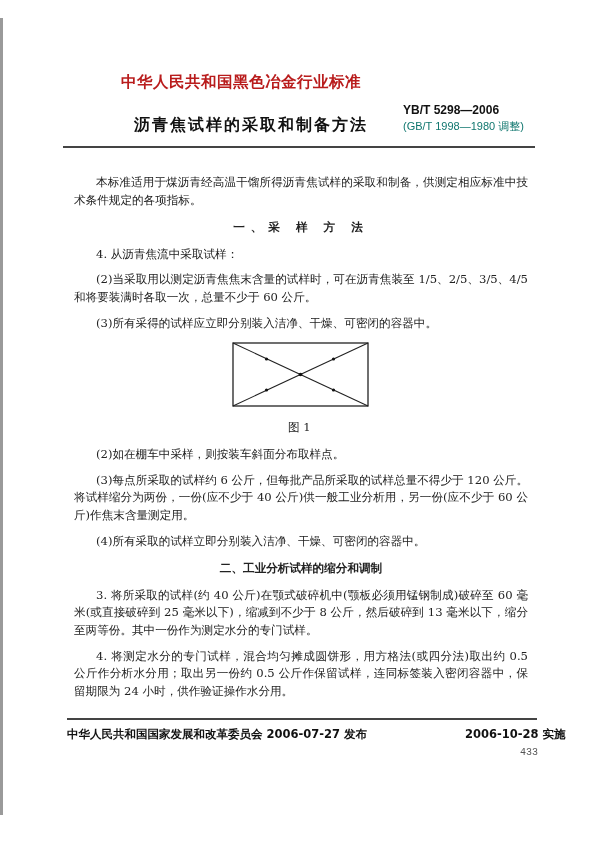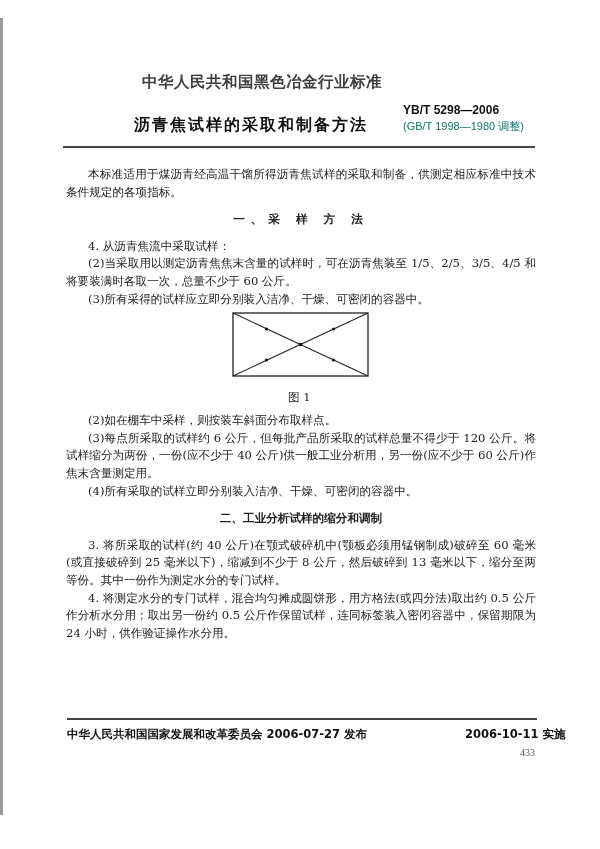--- a/index.html
+++ b/index.html
@@ -7,22 +7,22 @@
     width: 600px; height: 849px; position: relative; overflow: hidden;
     background: #ffffff; color: #1a1a1a;
     font-family: "DejaVu Serif", "Liberation Serif", serif;
   }
   .left-edge {
     position: absolute; left: 0; top: 18px; width: 3px; height: 797px;
     background: #9a9a9a;
   }
   .abs { position: absolute; white-space: nowrap; }
   .header-org {
-    left: 142px; top: 72px; font-family: "DejaVu Sans", "Liberation Sans", sans-serif;
-    font-weight: bold; font-size: 15.5px; letter-spacing: 0.5px; color: #404040;
+    left: 121px; top: 72px; font-family: "DejaVu Sans", "Liberation Sans", sans-serif;
+    font-weight: bold; font-size: 15.5px; letter-spacing: 0.5px; color: #b91c1c;
   }
   .doc-title {
     left: 134px; top: 115px; font-family: "DejaVu Sans", "Liberation Sans", sans-serif;
     font-weight: bold; font-size: 16px; letter-spacing: 2px; color: #111;
   }
   .std-code {
     left: 403px; top: 103px; font-family: "Liberation Sans", sans-serif;
     font-weight: bold; font-size: 12px; color: #111;
   }
   .std-adjust {
@@ -34,21 +34,21 @@
   }
   .rule-top { left: 63px; top: 146px; width: 472px; }
   .rule-bottom { left: 67px; top: 718px; width: 470px; }
 
   .body-text {
     position: absolute; left: 66px; top: 166px; width: 470px;
     font-size: 11.6px; line-height: 17.6px; color: #222;
     text-align: justify;
     font-family: "DejaVu Serif", "Liberation Serif", serif;
   }
-  .body-text p { margin: 0; }
+  .body-text p { margin: 8px; }
   .indent { text-indent: 22px; }
   .section-heading {
     text-align: center; font-family: "DejaVu Sans", "Liberation Sans", sans-serif;
     font-weight: bold; font-size: 11.6px; margin: 10px 0 9px 0 !important;
   }
   .sh1 { letter-spacing: 6px; }
   .figure {
     position: relative; width: 470px; height: 98px; margin: 2px 0 4px 0;
   }
   .figure svg { position: absolute; left: 166px; top: 2px; }
@@ -57,21 +57,21 @@
   }
   .footer-left {
     left: 67px; top: 727px; font-family: "DejaVu Sans", "Liberation Sans", sans-serif;
     font-weight: bold; font-size: 11.5px; color: #111;
   }
   .footer-right {
     left: 465px; top: 727px; font-family: "DejaVu Sans", "Liberation Sans", sans-serif;
     font-weight: bold; font-size: 11.5px; color: #111;
   }
   .page-num {
-    left: 520px; top: 747px; font-family: Liberation Serif, serif;
+    left: 520px; top: 747px; font-family: Liberation Mono, monospace;
     font-size: 10px; color: #555;
   }
 </style>
 </head>
 <body>
 
 <div class="left-edge"></div>
 
 <div class="abs header-org">中华人民共和国黑色冶金行业标准</div>
 <div class="abs doc-title">沥青焦试样的采取和制备方法</div>
@@ -109,14 +109,14 @@
 
   <p class="section-heading">二、工业分析试样的缩分和调制</p>
 
   <p class="indent">3. 将所采取的试样(约 40 公斤)在颚式破碎机中(颚板必须用锰钢制成)破碎至 60 毫米(或直接破碎到 25 毫米以下)，缩减到不少于 8 公斤，然后破碎到 13 毫米以下，缩分至两等份。其中一份作为测定水分的专门试样。</p>
   <p class="indent">4. 将测定水分的专门试样，混合均匀摊成圆饼形，用方格法(或四分法)取出约 0.5 公斤作分析水分用；取出另一份约 0.5 公斤作保留试样，连同标签装入密闭容器中，保留期限为 24 小时，供作验证操作水分用。</p>
 </div>
 
 <div class="rule rule-bottom"></div>
 
 <div class="abs footer-left">中华人民共和国国家发展和改革委员会 2006-07-27 发布</div>
-<div class="abs footer-right">2006-10-11 实施</div>
+<div class="abs footer-right">2006-10-28 实施</div>
 <div class="abs page-num">433</div>
 
 </body></html>

